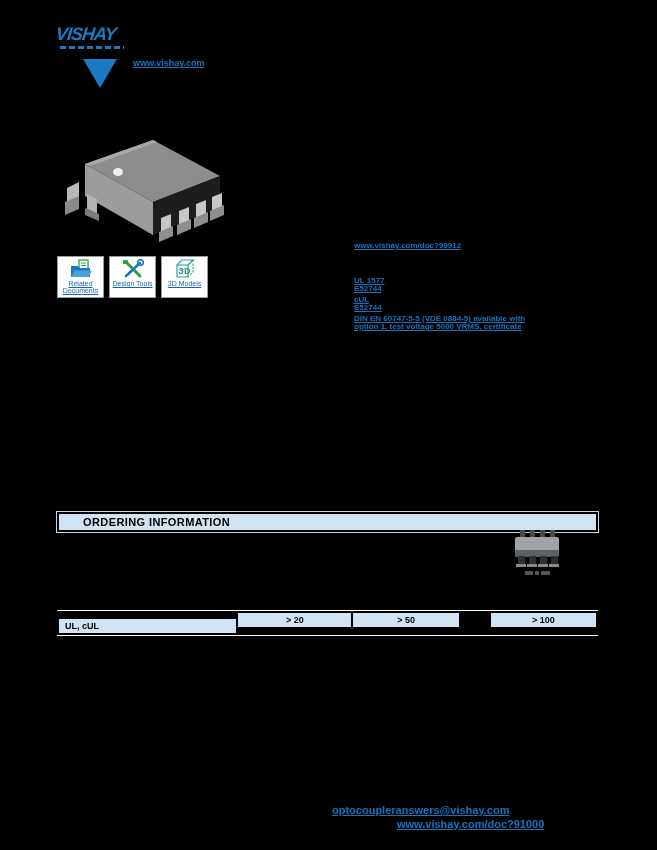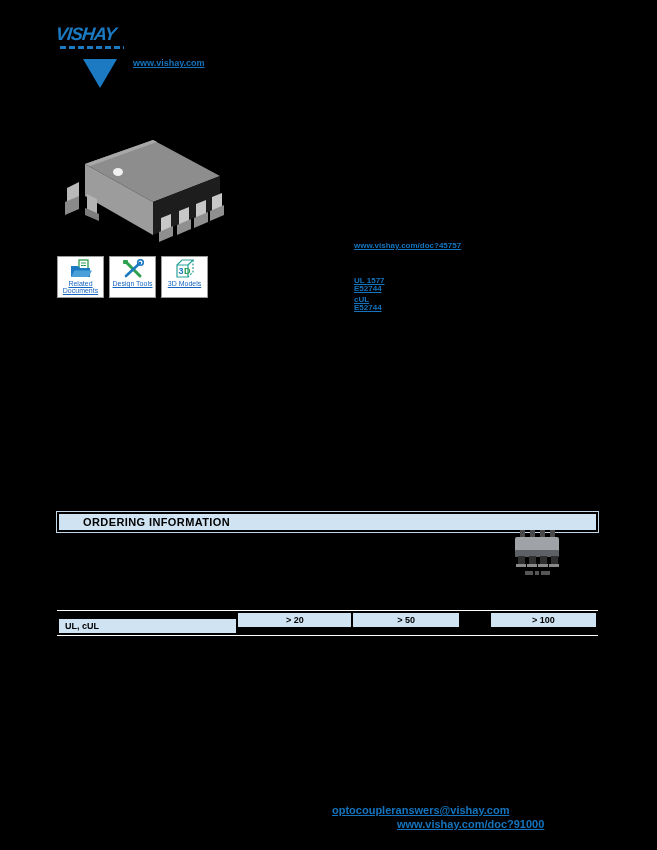--- a/index.html
+++ b/index.html
@@ -170,31 +170,35 @@
         <polygon points="4,6 15,6 15,18 4,18" fill="none" stroke="#2aa198" stroke-width="1.2"></polygon>
         <polyline points="4,6 9,1 20,1 15,6" fill="none" stroke="#2aa198" stroke-width="1.2"></polyline>
         <polyline points="20,1 20,13 15,18" fill="none" stroke="#2aa198" stroke-width="1.2" stroke-dasharray="2 1.5"></polyline>
         <text x="5.5" y="15" font-size="9" font-weight="bold" fill="#1b7ac2" font-family="Liberation Sans, sans-serif">3</text>
         <text x="11" y="15" font-size="9" font-weight="bold" fill="#2e9e4f" font-family="Liberation Sans, sans-serif">D</text>
       </svg>
     </span>
     <span class="lbl">3D Models</span>
   </div>
 
-  <a class="mat-link link">www.vishay.com/doc?45757</a>
+  <a class="mat-link link">www.vishay.com/doc?99912</a>
 
   <div class="approvals">
     <div class="grp">
       <span class="link">UL 1577</span>
       <span class="link">E52744</span>
     </div>
     <div class="grp">
       <span class="link">cUL</span>
       <span class="link">E52744</span>
     </div>
+    <div class="grp">
+      <span class="link">DIN EN 60747-5-5 (VDE 0884-5) available with</span>
+      <span class="link">option 1, test voltage 5000 VRMS, certificate</span>
+    </div>
   </div>
 
   <div class="order-bar">
     <span class="t">ORDERING INFORMATION</span>
   </div>
 
   <div class="small-chip">
     <svg width="68" height="50" viewBox="0 0 68 50">
 
       <g fill="#4a4a4a">

